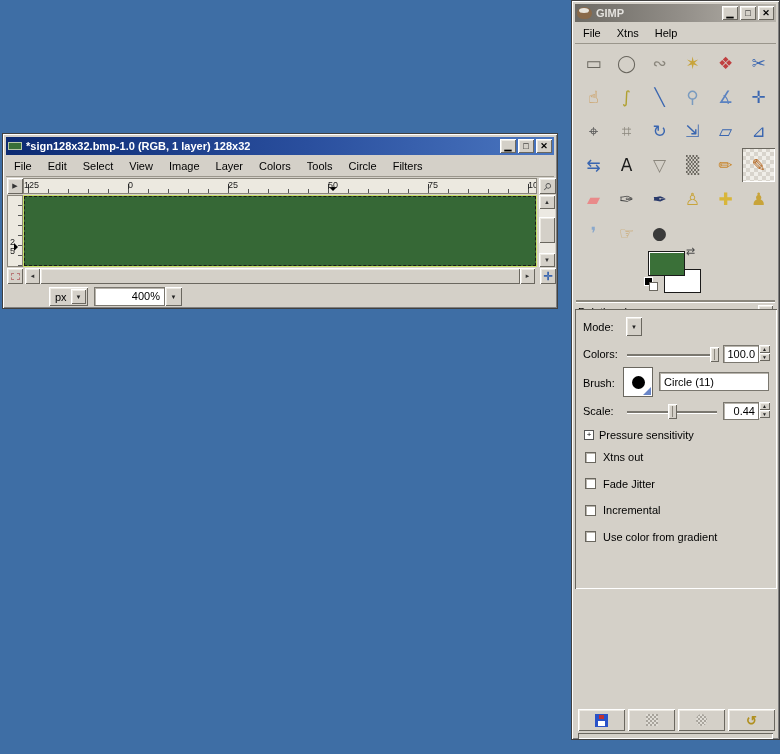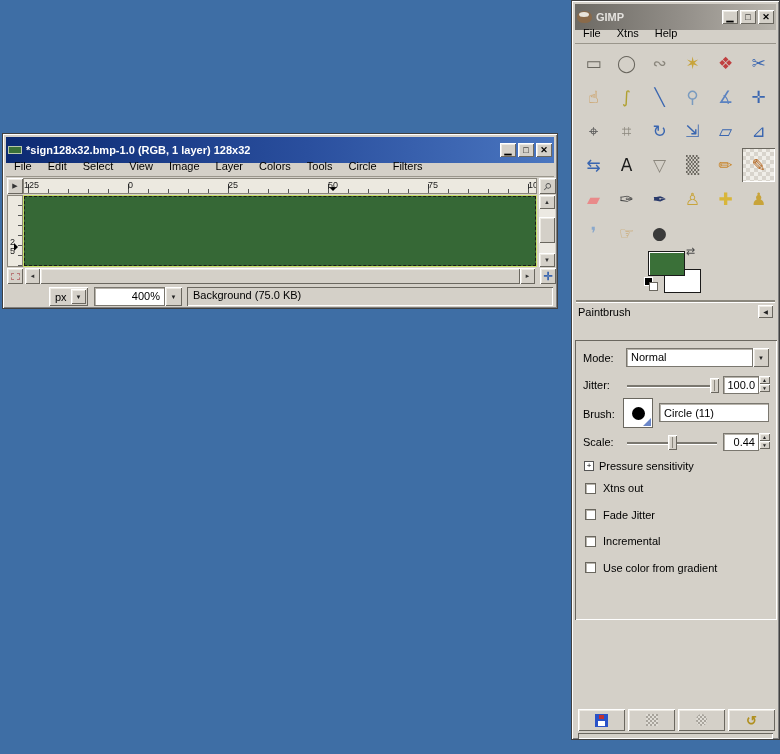--- a/index.html
+++ b/index.html
@@ -8,21 +8,21 @@
     position: relative; overflow: hidden;
     background: #3e6ea5;
     font-family: "Liberation Sans", sans-serif;
     font-size: 11px; color: #000;
   }
   .win { position: absolute; background: #d4d0c8; border: 1px solid #404040;
          box-shadow: inset 1px 1px 0 #ffffff, inset -1px -1px 0 #808080; }
   .raised { background: #d4d0c8; box-shadow: inset 1px 1px 0 #fff, inset -1px -1px 0 #6a675f, inset 2px 2px 0 #ece9e2; }
   .sunken { box-shadow: inset 1px 1px 0 #6a675f, inset -1px -1px 0 #fff; }
   .entry { background: #fff; border: 1px solid #7a776f; box-shadow: inset 1px 1px 0 #b8b4ac; }
-  .titlebar { position: absolute; left: 3px; top: 3px; right: 3px; height: 26px;
+  .titlebar { position: absolute; left: 3px; top: 3px; right: 3px; height: 18px;
               display: flex; align-items: center; gap: 4px; padding: 0 2px;
               font-weight: bold; color: #fff; overflow: hidden; }
   .titlebar.active  { background: linear-gradient(90deg, #0c2a72 0%, #2a4f9e 55%, #4a76c0 100%); }
   .titlebar.inactive{ background: linear-gradient(90deg, #6d6a64 0%, #94908a 55%, #b8b4ac 100%); color: #e4e2de; }
   .win-btns { margin-left: auto; display: flex; gap: 2px; }
   .wbtn { width: 16px; height: 14px; font-size: 9px; font-weight: bold; color: #000;
           display: flex; align-items: center; justify-content: center; line-height: 1; }
   .menubar { position: absolute; left: 3px; right: 3px; height: 22px; display: flex;
              align-items: center; border-bottom: 1px solid #9a968c; }
   .menu-item { padding: 4px 8px; }
@@ -115,21 +115,21 @@
   .default-colors .dc-b { position: absolute; left: 0; top: 0; width: 9px; height: 9px;
                           background: #000; border: 1px solid #fff; }
   .default-colors .dc-w { position: absolute; left: 5px; top: 5px; width: 9px; height: 9px;
                           background: #fff; border: 1px solid #6a675f; }
   .tb-separator { position: absolute; left: 4px; right: 4px; top: 299px; height: 2px;
                   background: #8a867c; box-shadow: 0 1px 0 #fff; }
   .opts-header { position: absolute; left: 0; right: 0; top: 302px; height: 17px;
                  display: flex; align-items: center; padding: 0 6px; }
   .collapse-btn { margin-left: auto; width: 15px; height: 13px; font-size: 6px; color: #222;
                   display: flex; align-items: center; justify-content: center; }
-  .opts-panel { position: absolute; left: 3px; top: 339px; width: 202px; height: 280px;
+  .opts-panel { position: absolute; left: 3px; top: 308px; width: 202px; height: 280px;
                 background: #d4d0c8; }
   .opts-panel .lbl { position: absolute; left: 8px; }
   .dropdown { position: absolute; display: flex; }
   .dropdown .entry { padding: 2px 4px; flex: 1; overflow: hidden; white-space: nowrap; }
   .slider-track { position: absolute; height: 2px; background: #7a776f; box-shadow: 0 1px 0 #fff; }
   .slider-handle { position: absolute; width: 9px; height: 15px; }
   .slider-handle::after { content:""; position:absolute; left:4px; top:2px; bottom:2px; width:1px; background:#8a867c; }
   .spin { position: absolute; width: 11px; display: flex; flex-direction: column; }
   .spin .sp { height: 8px; font-size: 5px; color: #222; display: flex; align-items: center; justify-content: center; }
   .brush-preview { position: absolute; width: 30px; height: 30px; background: #fff;
@@ -229,21 +229,20 @@
 
   <div class="statusbar">
     <div class="unit-combo raised">
       <span class="val">px</span>
       <span class="combo-btn raised">▼</span>
     </div>
     <div class="zoom-combo">
       <span class="entry">400%</span>
       <span class="combo-btn raised">▼</span>
     </div>
-    <div class="status-frame sunken">Background (75.0 KB)</div>
   </div>
 </div>
 
 <div class="win" id="toolbox">
   <div class="titlebar inactive">
     <span class="wilber"></span>
     <span>GIMP</span>
     <span class="win-btns">
       <span class="wbtn raised">▁</span>
       <span class="wbtn raised">□</span>
@@ -403,25 +402,24 @@
 
   <div class="opts-header">
     <span>Paintbrush</span>
     <span class="collapse-btn raised">◀</span>
   </div>
 
   <div class="opts-panel sunken">
 
     <span class="lbl" style="top:12px">Mode:</span>
     <div class="dropdown" style="left:51px; top:8px; width:143px; height:19px">
-      <span class="entry">Normal</span>
       <span class="combo-btn raised" style="width:16px;height:19px;margin:0">▼</span>
     </div>
 
-    <span class="lbl" style="top:39px">Jitter:</span>
+    <span class="lbl" style="top:39px">Colors:</span>
     <span class="slider-track" style="left:52px; top:45px; width:90px"></span>
     <span class="slider-handle raised" style="left:135px; top:38px"></span>
     <span class="entry" style="position:absolute; left:148px; top:36px; width:36px; height:18px; text-align:right; padding:2px 3px">100.0</span>
     <span class="spin" style="left:184px; top:36px">
       <span class="sp raised">▲</span>
       <span class="sp raised">▼</span>
     </span>
 
     <span class="lbl" style="top:68px">Brush:</span>
     <span class="brush-preview" style="left:48px; top:58px">

